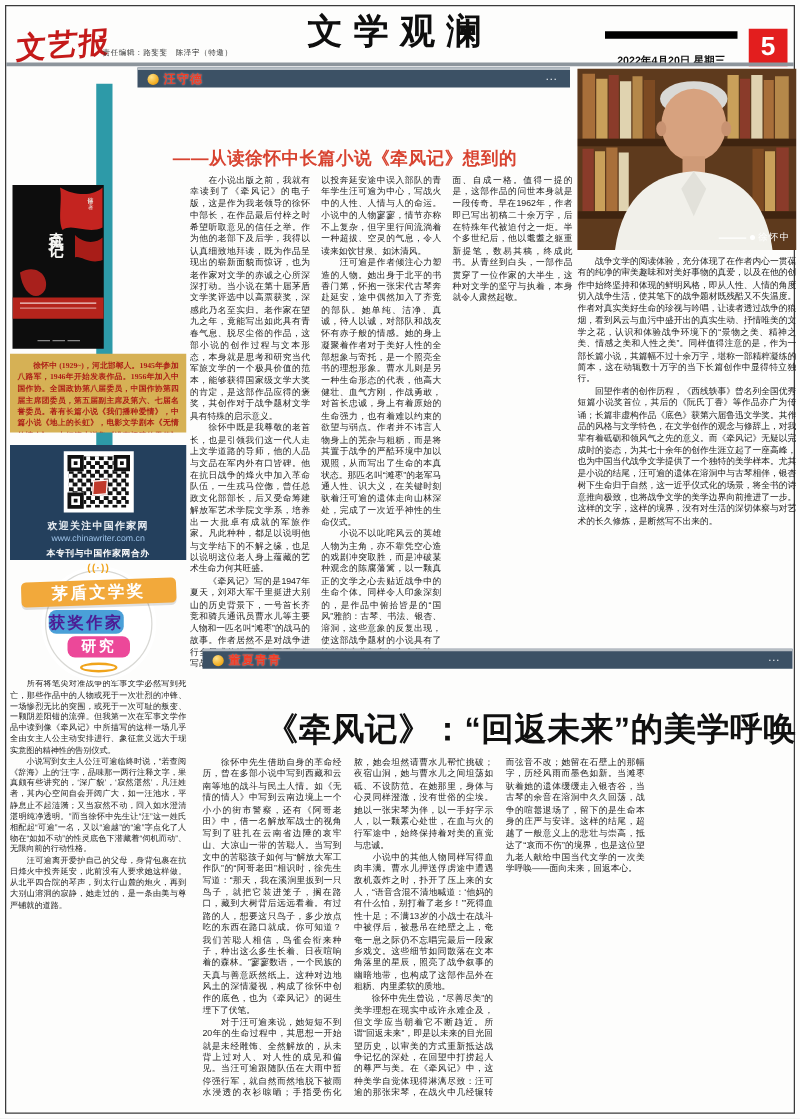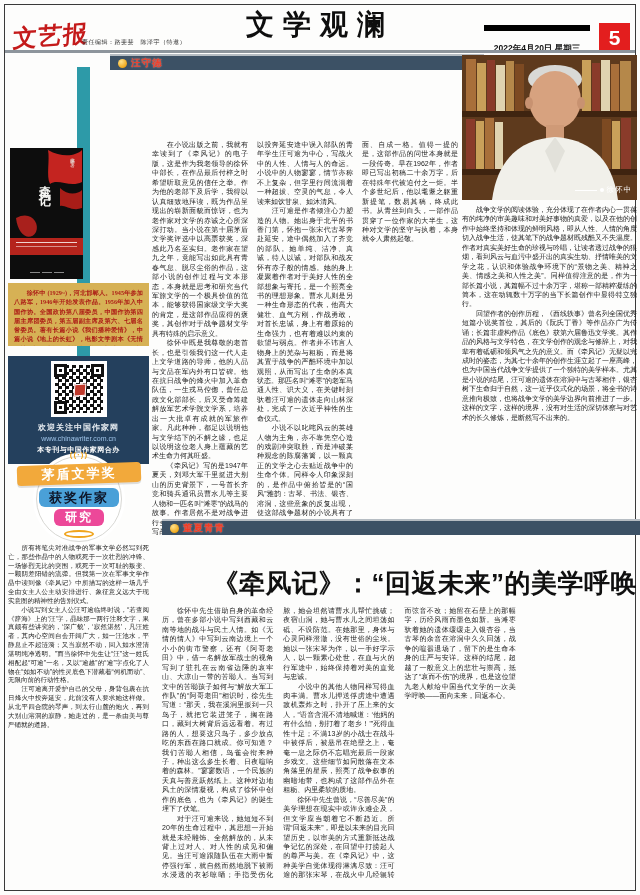--- a/index.html
+++ b/index.html
@@ -17,21 +17,21 @@
             letter-spacing:9px;color:#0e0e0e;}
   .dateblock{position:absolute;left:484px;top:25px;width:106px;text-align:center;
              border-top:6px solid #000000;border-bottom:1px solid #9aa0a6;padding:12px 0;}
   .dateblock .l1{font-size:8.5px;font-weight:bold;color:#111;}
   .dateblock .mid{height:0;border-top:1px solid #c3c8cc;margin:2px 6px;}
   .dateblock .l2{font-size:8.5px;font-weight:bold;color:#111;}
   .pagenum{position:absolute;left:599px;top:23px;width:31px;height:30px;background:#e31e1e;
            color:#fff;font-weight:bold;font-size:21px;text-align:center;line-height:30px;}
   .headrule{position:absolute;left:5px;top:50px;width:630px;height:2.5px;background:#8d959c;}
   
-  .secbar{position:absolute;height:14px;background:#3c5165;border-top:2.5px solid #b6bdc3;padding-left:28px;}
+  .secbar{position:absolute;height:14px;background:#3c5165;border-top:2.5px solid #b6bdc3;}
   .secbar .ico{position:absolute;left:8px;top:2.5px;width:9px;height:9px;border-radius:50%;
                background:radial-gradient(circle at 35% 30%,#ffe28a,#f0a91c 70%,#c77f08);}
   .secbar .lbl{position:absolute;left:21px;top:1px;font-size:9.5px;font-weight:bold;color:#f23c25;
                text-shadow:0 0 1.5px rgba(255,255,255,.55);letter-spacing:1px;}
   .secbar .dots{position:absolute;right:9px;top:0;font-size:10px;color:#dde3e8;letter-spacing:1px;}
   
   .tealstripe{position:absolute;left:77px;top:67px;width:13px;height:292px;background:#2d9aa8;}
   .t1{position:absolute;left:92px;top:68px;width:368px;text-align:center;
       font-size:33px;font-weight:bold;color:#101010;letter-spacing:1px;line-height:1.4;}
   .t1sub{position:absolute;left:92px;top:118px;width:368px;text-align:center;
@@ -59,21 +59,21 @@
   .book .band i{display:block;height:1px;background:rgba(255,255,255,.8);margin:4px 6px 0 6px;}
   .book .band i+i{background:rgba(255,255,255,.5);margin-top:3px;}
   .book .foot{position:absolute;left:0;bottom:6px;width:100%;display:flex;justify-content:center;gap:2px;}
   .book .foot i{width:10px;height:1px;background:#888;}
   
   .bio{position:absolute;left:8px;top:283px;width:141px;height:63px;background:#d6b155;
        box-sizing:border-box;padding:5px 6px;font-family:"Liberation Serif",serif;
        font-size:6.2px;font-weight:bold;line-height:1.5;color:#ad1f17;
        white-space:pre-wrap;text-align:justify;overflow:hidden;}
   
-  .qrbox{position:absolute;left:8px;top:356px;width:141px;height:108px;background:#24405d;
+  .qrbox{position:absolute;left:8px;top:356px;width:141px;height:92px;background:#24405d;
          display:flex;flex-direction:column;align-items:center;box-sizing:border-box;padding-top:5px;}
   .qr{width:56px;height:56px;background:#fff;position:relative;box-sizing:border-box;padding:4px;}
   .qr .mesh{width:100%;height:100%;
         background:conic-gradient(#111 25%,transparent 0 50%,#111 0 75%,transparent 0);
         background-size:7px 7px;}
   .qr .f{position:absolute;width:13px;height:13px;border:3px solid #111;background:#fff;box-sizing:border-box;}
   .qr .f i{position:absolute;left:2px;top:2px;right:2px;bottom:2px;background:#111;}
   .qr .f1{left:3px;top:3px;} .qr .f2{right:3px;top:3px;} .qr .f3{left:3px;bottom:3px;}
   .qr .logo{position:absolute;left:23px;top:23px;width:10px;height:10px;background:#c0392b;border:1.5px solid #fff;}
   .qrbox .c1{margin-top:5px;color:#e8edf2;font-size:8px;font-weight:bold;letter-spacing:1px;}
@@ -82,22 +82,22 @@
   
   .badge{position:absolute;left:15px;top:452px;width:128px;height:90px;}
   .badge .circ{position:absolute;left:21px;top:4px;width:84px;height:84px;border-radius:50%;
                background:#fff;border:1.5px solid #d8d8d4;box-shadow:0 0 0 3px #fff;}
   .badge .bc{position:absolute;left:50%;top:-2px;transform:translateX(-50%);color:#f0a41c;
              font-size:8px;font-weight:bold;letter-spacing:1px;}
   .badge .banner{position:absolute;left:2px;top:12px;width:124px;height:20px;background:#f2a93b;
                  border-radius:4px;transform:rotate(-2deg);color:#fff;font-size:13px;font-weight:bold;
                  text-align:center;line-height:20px;letter-spacing:2px;
                  box-shadow:0 2px 0 rgba(0,0,0,.12);}
-  .badge .pill1{position:absolute;left:24px;top:36px;width:80px;height:19px;background:#4aa0d8;
-                border-radius:6px;color:#0f172a;font-size:13px;font-weight:bold;text-align:center;
+  .badge .pill1{position:absolute;left:24px;top:36px;width:60px;height:19px;background:#4aa0d8;
+                border-radius:6px;color:#4c1d95;font-size:13px;font-weight:bold;text-align:center;
                 line-height:19px;letter-spacing:2px;}
   .badge .pill2{position:absolute;left:39px;top:57px;width:50px;height:17px;background:#ec4899;
                 border-radius:6px;color:#fff;font-size:12px;font-weight:bold;text-align:center;
                 line-height:17px;letter-spacing:2px;}
   .badge .dish{position:absolute;left:49px;top:78px;width:30px;height:8px;border:2px solid #f0a41c;
                border-radius:50%;box-sizing:border-box;}
   
   .t2{position:absolute;left:162px;top:566px;width:475px;text-align:right;
       font-size:26px;font-weight:bold;color:#101010;letter-spacing:.5px;}
   .cols2{position:absolute;left:162px;top:606px;width:475px;height:282px;
@@ -121,20 +121,21 @@
   <div class="headrule"></div>
 
   <div class="secbar" style="left:110px;top:54px;width:346px;">
     <span class="ico"></span>
     <span class="lbl">汪守德</span>
     <span class="dots">…</span>
   </div>
 
   <div class="tealstripe"></div>
 
+  <div class="t1sub">——从读徐怀中长篇小说《牵风记》想到的</div>
 
   <div class="photo">
     <svg width="175" height="145" viewBox="0 0 175 145">
       <rect x="0" y="0" width="175" height="145" fill="#5e3a1d"></rect>
       <g>
         <rect x="4" y="4" width="10" height="52" fill="#a86f3a"></rect>
           <rect x="15" y="8" width="9" height="48" fill="#c9a05a"></rect>
         <rect x="25" y="5" width="8" height="51" fill="#8a3b2a"></rect>
           <rect x="34" y="10" width="9" height="46" fill="#e0d3b0"></rect>
         <rect x="44" y="6" width="8" height="50" fill="#b5884a"></rect>

